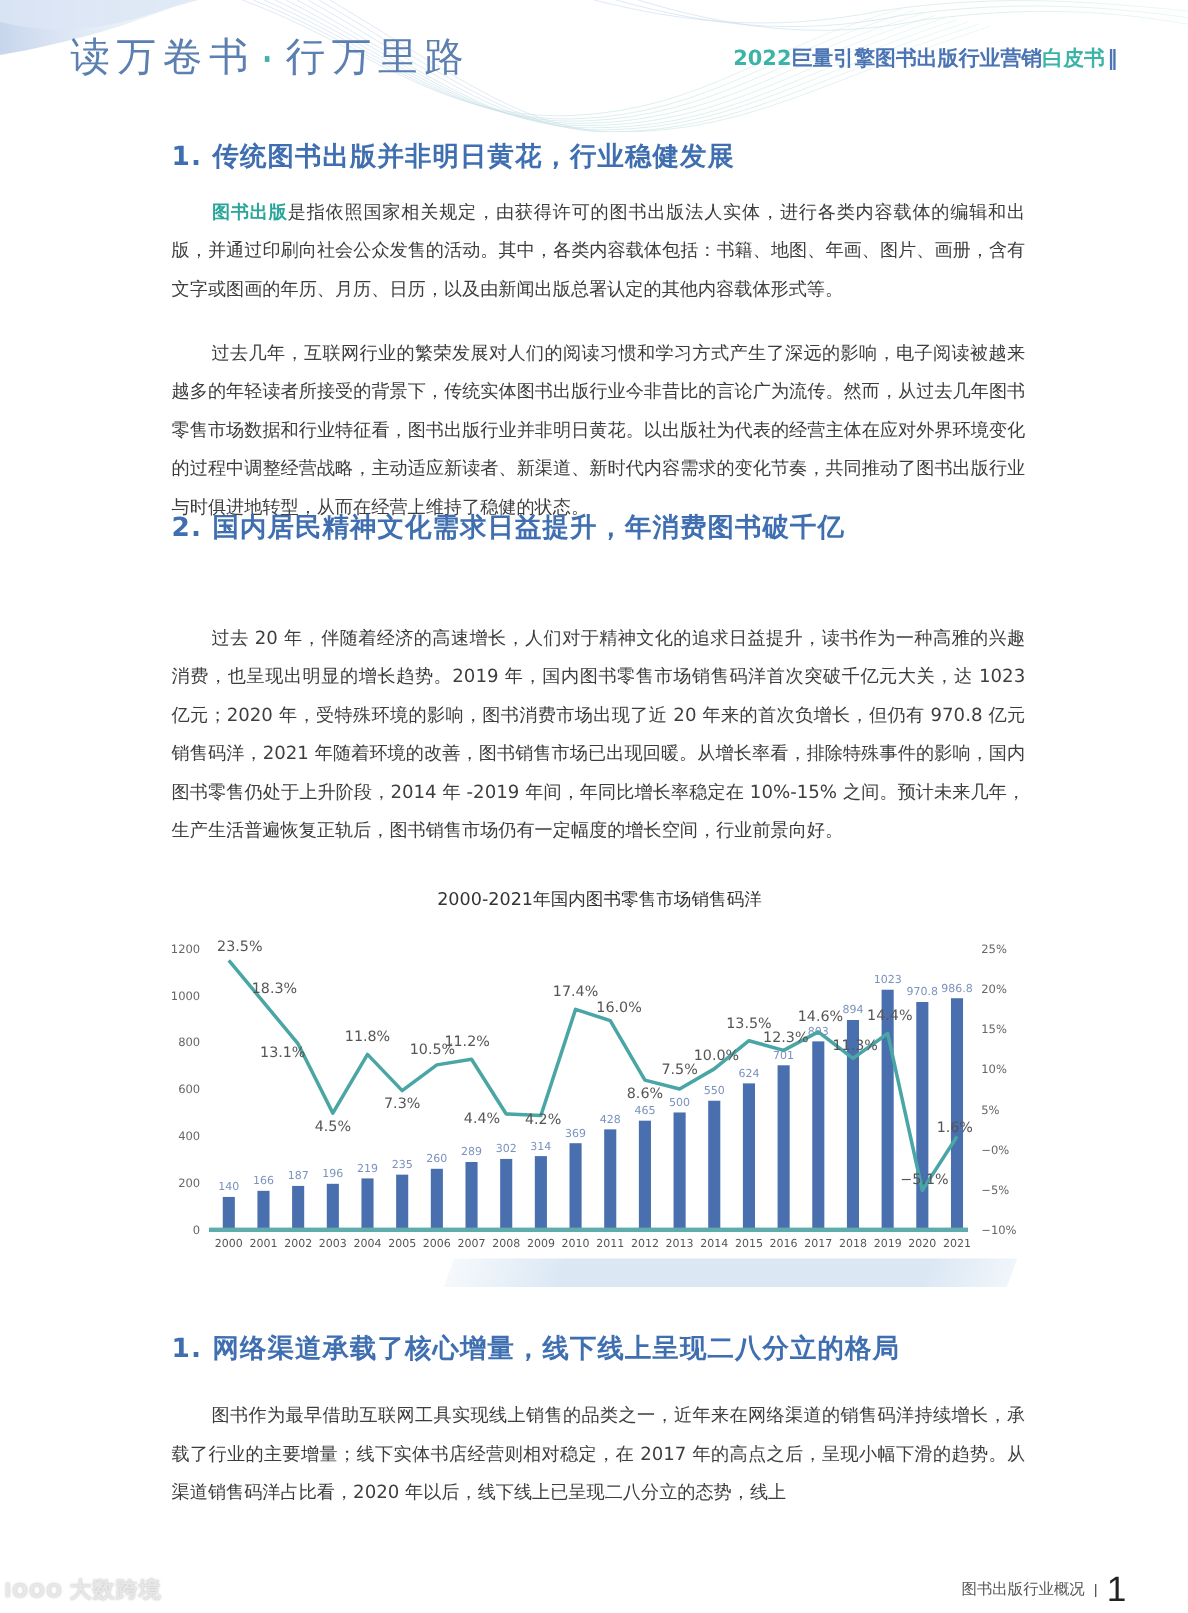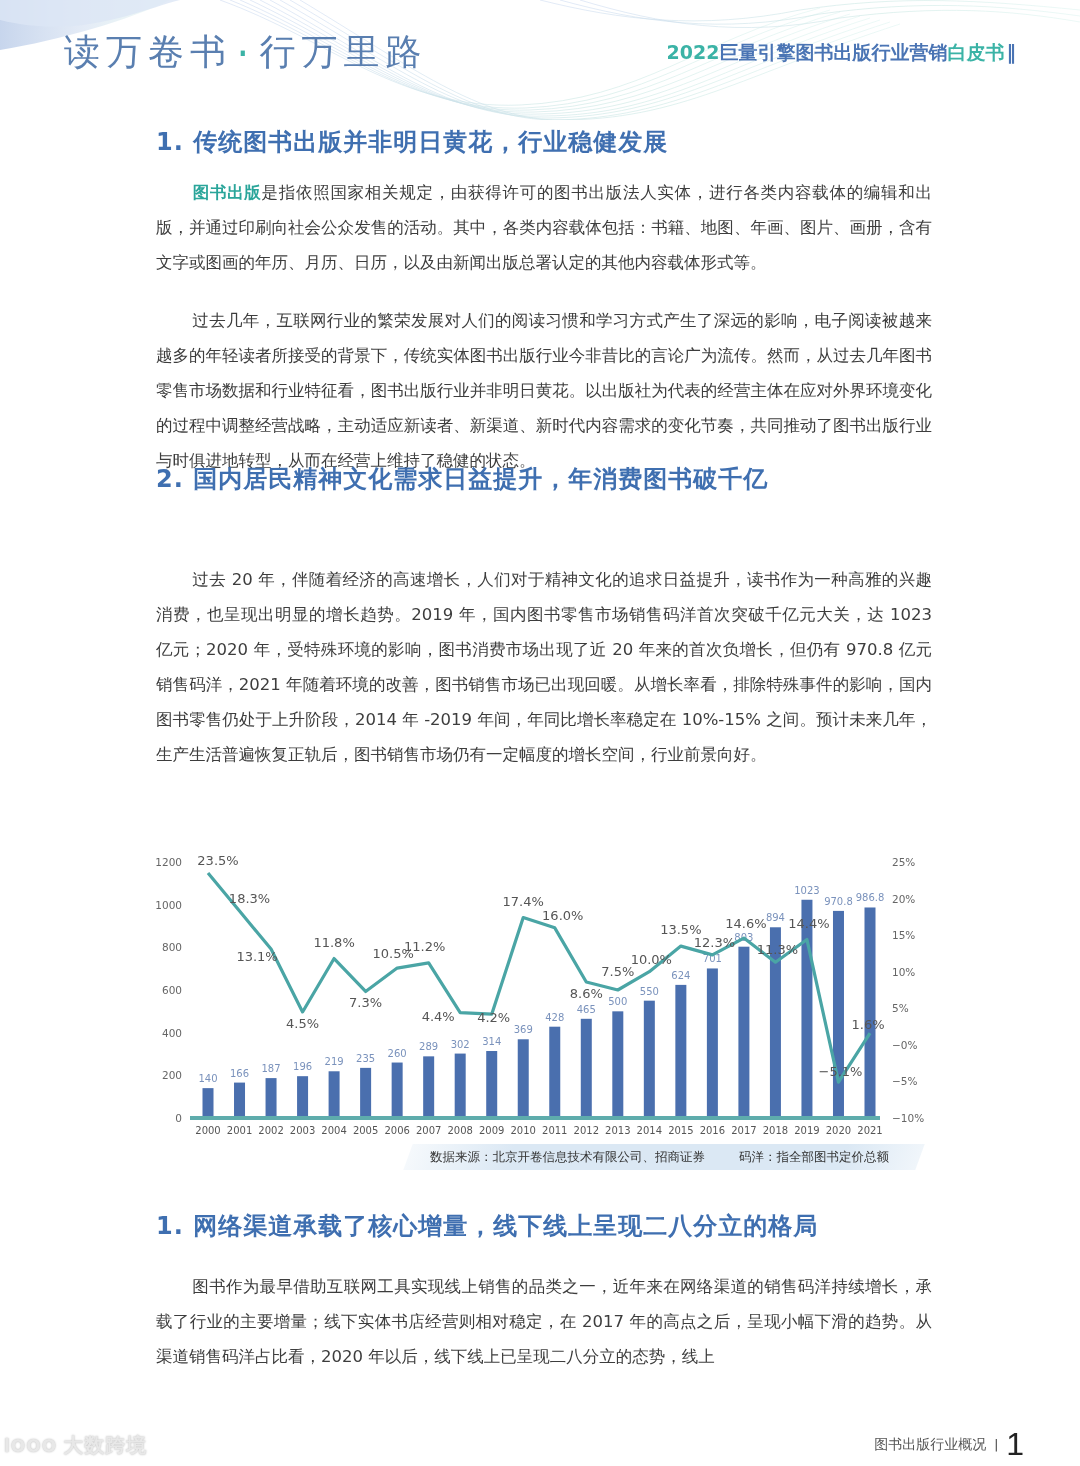--- a/index.html
+++ b/index.html
@@ -76,20 +76,21 @@
 </div>
 
 <div class="h2" style="top:126px;">1. 传统图书出版并非明日黄花，行业稳健发展</div>
 <div class="para" style="top:175px;"><span class="indent"></span><span class="hl">图书出版</span><span>是指依照国家相关规定，由获得许可的图书出版法人实体，进行各类内容载体的编辑和出版，并通过印刷向社会公众发售的活动。其中，各类内容载体包括：书籍、地图、年画、图片、画册，含有文字或图画的年历、月历、日历，以及由新闻出版总署认定的其他内容载体形式等。</span></div>
 <div class="para" style="top:303px;"><span class="indent"></span><span>过去几年，互联网行业的繁荣发展对人们的阅读习惯和学习方式产生了深远的影响，电子阅读被越来越多的年轻读者所接受的背景下，传统实体图书出版行业今非昔比的言论广为流传。然而，从过去几年图书零售市场数据和行业特征看，图书出版行业并非明日黄花。以出版社为代表的经营主体在应对外界环境变化的过程中调整经营战略，主动适应新读者、新渠道、新时代内容需求的变化节奏，共同推动了图书出版行业与时俱进地转型，从而在经营上维持了稳健的状态。</span></div>
 
 <div class="h2" style="top:463px;">2. 国内居民精神文化需求日益提升，年消费图书破千亿</div>
 <div class="para" style="top:524px;margin-top:38px;"><span class="indent"></span><span>过去 20 年，伴随着经济的高速增长，人们对于精神文化的追求日益提升，读书作为一种高雅的兴趣消费，也呈现出明显的增长趋势。2019 年，国内图书零售市场销售码洋首次突破千亿元大关，达 1023 亿元；2020 年，受特殊环境的影响，图书消费市场出现了近 20 年来的首次负增长，但仍有 970.8 亿元销售码洋，2021 年随着环境的改善，图书销售市场已出现回暖。从增长率看，排除特殊事件的影响，国内图书零售仍处于上升阶段，2014 年 -2019 年间，年同比增长率稳定在 10%-15% 之间。预计未来几年，生产生活普遍恢复正轨后，图书销售市场仍有一定幅度的增长空间，行业前景向好。</span></div>
 
 <div class="chart-wrap">
+  <div class="chart-title">2000-2021年国内图书零售市场销售码洋</div>
   <svg id="chart-svg" width="790" height="340" style="position:absolute;left:0;top:0;">
       <text x="32" y="322" text-anchor="end" font-size="10.5" fill="#666">0</text>
       <text x="32" y="279.3333333333333" text-anchor="end" font-size="10.5" fill="#666">200</text>
       <text x="32" y="236.66666666666669" text-anchor="end" font-size="10.5" fill="#666">400</text>
       <text x="32" y="194" text-anchor="end" font-size="10.5" fill="#666">600</text>
       <text x="32" y="151.33333333333334" text-anchor="end" font-size="10.5" fill="#666">800</text>
       <text x="32" y="108.66666666666666" text-anchor="end" font-size="10.5" fill="#666">1000</text>
       <text x="32" y="66" text-anchor="end" font-size="10.5" fill="#666">1200</text>
       <text x="742" y="322" font-size="10.5" fill="#666">−10%</text>
       <text x="742" y="285.42857142857144" font-size="10.5" fill="#666">−5%</text>
@@ -184,23 +185,20 @@
       <text x="501.33333333333337" y="163.71428571428572" text-anchor="middle" font-size="13" fill="#555">10.0%</text>
       <text x="530.8571428571429" y="134.11428571428573" text-anchor="middle" font-size="13" fill="#555">13.5%</text>
       <text x="564.3809523809524" y="146.89142857142858" text-anchor="middle" font-size="13" fill="#555">12.3%</text>
       <text x="595.9047619047619" y="128.06857142857143" text-anchor="middle" font-size="13" fill="#555">14.6%</text>
       <text x="627.4285714285714" y="154.2057142857143" text-anchor="middle" font-size="13" fill="#555">11.3%</text>
       <text x="658.952380952381" y="127.53142857142859" text-anchor="middle" font-size="13" fill="#555">14.4%</text>
       <text x="690.4761904761905" y="276.15999999999997" text-anchor="middle" font-size="13" fill="#555">−5.1%</text>
       <text x="718" y="229.15428571428572" text-anchor="middle" font-size="13" fill="#555">1.6%</text>
     </svg>
   <div class="source-bar"></div>
-  <div class="source-text">
-    <span>数据来源：北京开卷信息技术有限公司、招商证券</span><span>码洋：指全部图书定价总额</span>
-  </div>
 </div>
 
 <div class="h2" style="top:1210px;">1. 网络渠道承载了核心增量，线下线上呈现二八分立的格局</div>
 <div class="para" style="top:1269px;"><span class="indent"></span><span>图书作为最早借助互联网工具实现线上销售的品类之一，近年来在网络渠道的销售码洋持续增长，承载了行业的主要增量；线下实体书店经营则相对稳定，在 2017 年的高点之后，呈现小幅下滑的趋势。从渠道销售码洋占比看，2020 年以后，线下线上已呈现二八分立的态势，线上</span></div>
 
 <div class="watermark">
   <span class="logo">lOOO</span><span>大数跨境</span>
 </div>
 
 <div class="footer">

